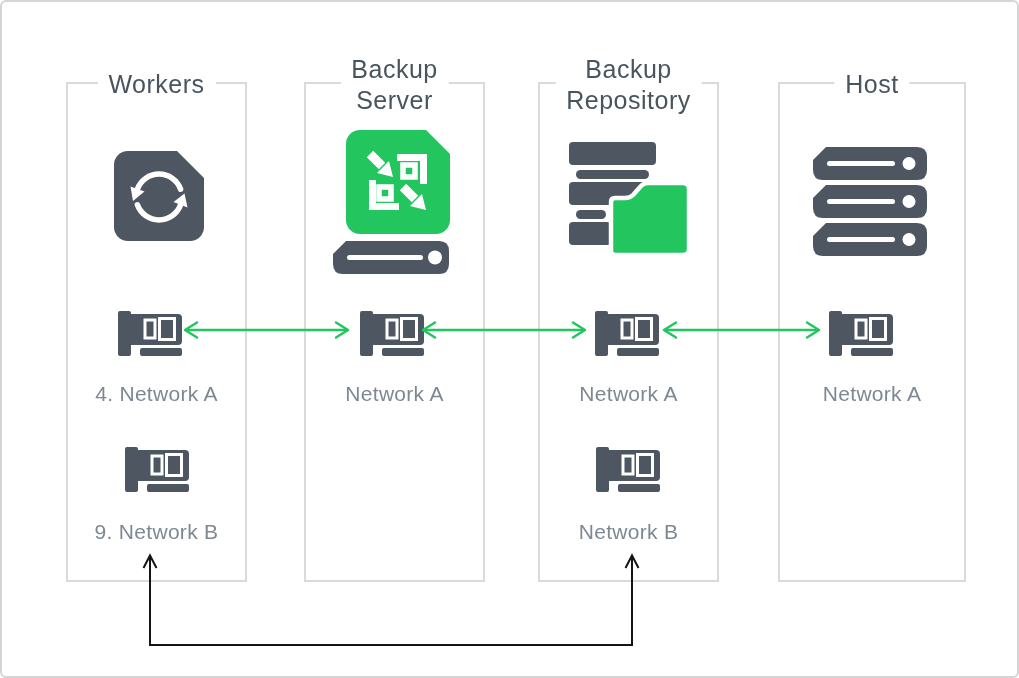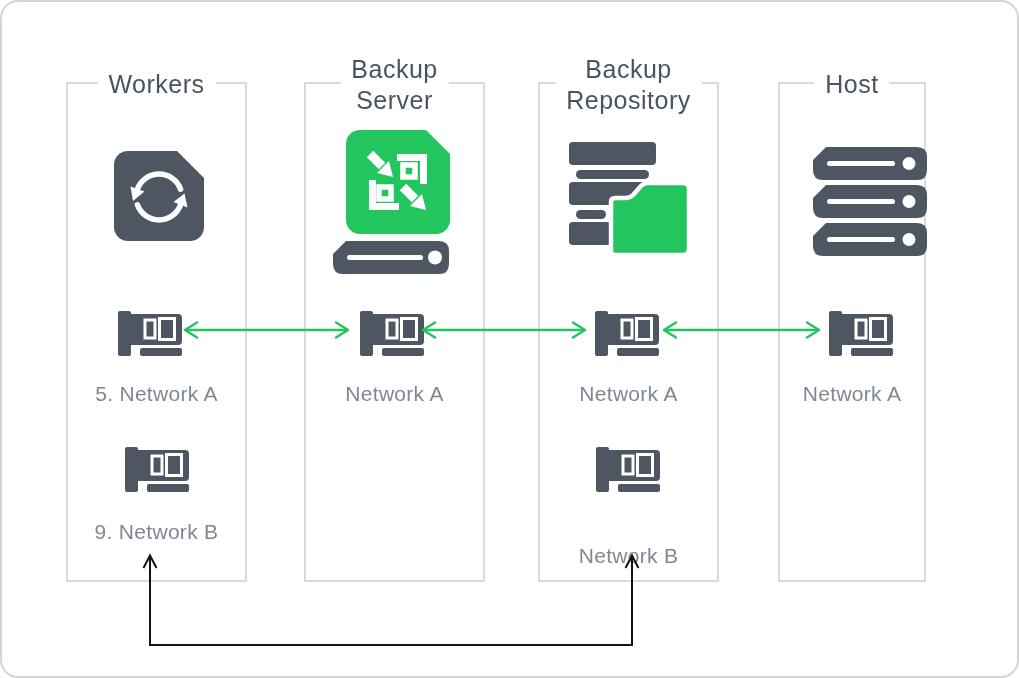--- a/index.html
+++ b/index.html
@@ -1,18 +1,18 @@
 <!DOCTYPE html>
 <html style="--green: #22c55e; --slate: #4d5661; --title-color: #49545e; --label-gray: #7e8893; --border-gray: #dadada; --frame-border: #d5d5d5; --arrow-black: #141414; --background: #ffffff;"><head>
 <meta charset="utf-8">
 <style>
   html,body{margin:0;padding:0;background:#ffffff;}
   .frame{
     position:relative;width:1019px;height:678px;box-sizing:border-box;
-    border:2px solid var(--frame-border,#d5d5d5);border-radius:18px;
+    border:2px solid var(--frame-border,#d5d5d5);border-radius:6px;
     background:var(--background,#fff);overflow:hidden;
     font-family:"Liberation Sans", sans-serif;
   }
   .group-box{
     position:absolute;top:80px;height:500px;box-sizing:border-box;
     border:2px solid var(--border-gray,#dadada);background:transparent;
   }
   .box-title{
     position:absolute;left:50%;top:0;transform:translate(-50%,-50%);
     background:#fff;padding:0 11px;text-align:center;white-space:pre-line;
@@ -49,21 +49,21 @@
       <polygon class="fill-white" points="70.5,42.5 73.5,56.5 59.5,51"></polygon>
     </svg>
 
     <svg class="abs" style="left:50px;top:226px;" width="64" height="46" viewBox="0 0 64 46">
       <rect class="fill-slate" x="0" y="1" width="13" height="45" rx="2"></rect>
       <rect class="fill-slate" x="7" y="4" width="57" height="31" rx="4"></rect>
       <rect class="fill-slate" x="22" y="38" width="42" height="8" rx="2"></rect>
       <rect class="stroke-white" stroke-width="3" x="27" y="10" width="10" height="18"></rect>
       <rect class="stroke-white" stroke-width="3" x="41.5" y="8.5" width="15" height="21"></rect>
     </svg>
-    <div class="net-label" style="top:298px;">5. Network A</div>
+    <div class="net-label" style="top:298px;">4. Network A</div>
 
     <svg class="abs" style="left:57px;top:362px;" width="64" height="46" viewBox="0 0 64 46">
       <rect class="fill-slate" x="0" y="1" width="13" height="45" rx="2"></rect>
       <rect class="fill-slate" x="7" y="4" width="57" height="31" rx="4"></rect>
       <rect class="fill-slate" x="22" y="38" width="42" height="8" rx="2"></rect>
       <rect class="stroke-white" stroke-width="3" x="27" y="10" width="10" height="18"></rect>
       <rect class="stroke-white" stroke-width="3" x="41.5" y="8.5" width="15" height="21"></rect>
     </svg>
     <div class="net-label" style="top:436px;">9. Network B</div>
   </div>
@@ -122,24 +122,24 @@
     </svg>
     <div class="net-label" style="top:298px;">Network A</div>
 
     <svg class="abs" style="left:56px;top:362px;" width="64" height="46" viewBox="0 0 64 46">
       <rect class="fill-slate" x="0" y="1" width="13" height="45" rx="2"></rect>
       <rect class="fill-slate" x="7" y="4" width="57" height="31" rx="4"></rect>
       <rect class="fill-slate" x="22" y="38" width="42" height="8" rx="2"></rect>
       <rect class="stroke-white" stroke-width="3" x="27" y="10" width="10" height="18"></rect>
       <rect class="stroke-white" stroke-width="3" x="41.5" y="8.5" width="15" height="21"></rect>
     </svg>
-    <div class="net-label" style="top:460px;">Network B</div>
+    <div class="net-label" style="top:436px;">Network B</div>
   </div>
 
-  <div class="group-box" style="left:776px;width:148px;">
+  <div class="group-box" style="left:776px;width:188px;">
     <div class="box-title">Host</div>
 
     <svg class="abs" style="left:33px;top:63px;" width="114" height="109" viewBox="0 0 114 109">
       <g>
         <path class="fill-slate" d="M13 0 H104 Q114 0 114 10 V23 Q114 33 104 33 H10 Q0 33 0 23 V13 Z"></path>
         <rect class="fill-white" x="14" y="14" width="68" height="5" rx="2.5"></rect>
         <circle class="fill-white" cx="96" cy="16.5" r="6.5"></circle>
       </g>
       <g transform="translate(0,38)">
         <path class="fill-slate" d="M13 0 H104 Q114 0 114 10 V23 Q114 33 104 33 H10 Q0 33 0 23 V13 Z"></path>

